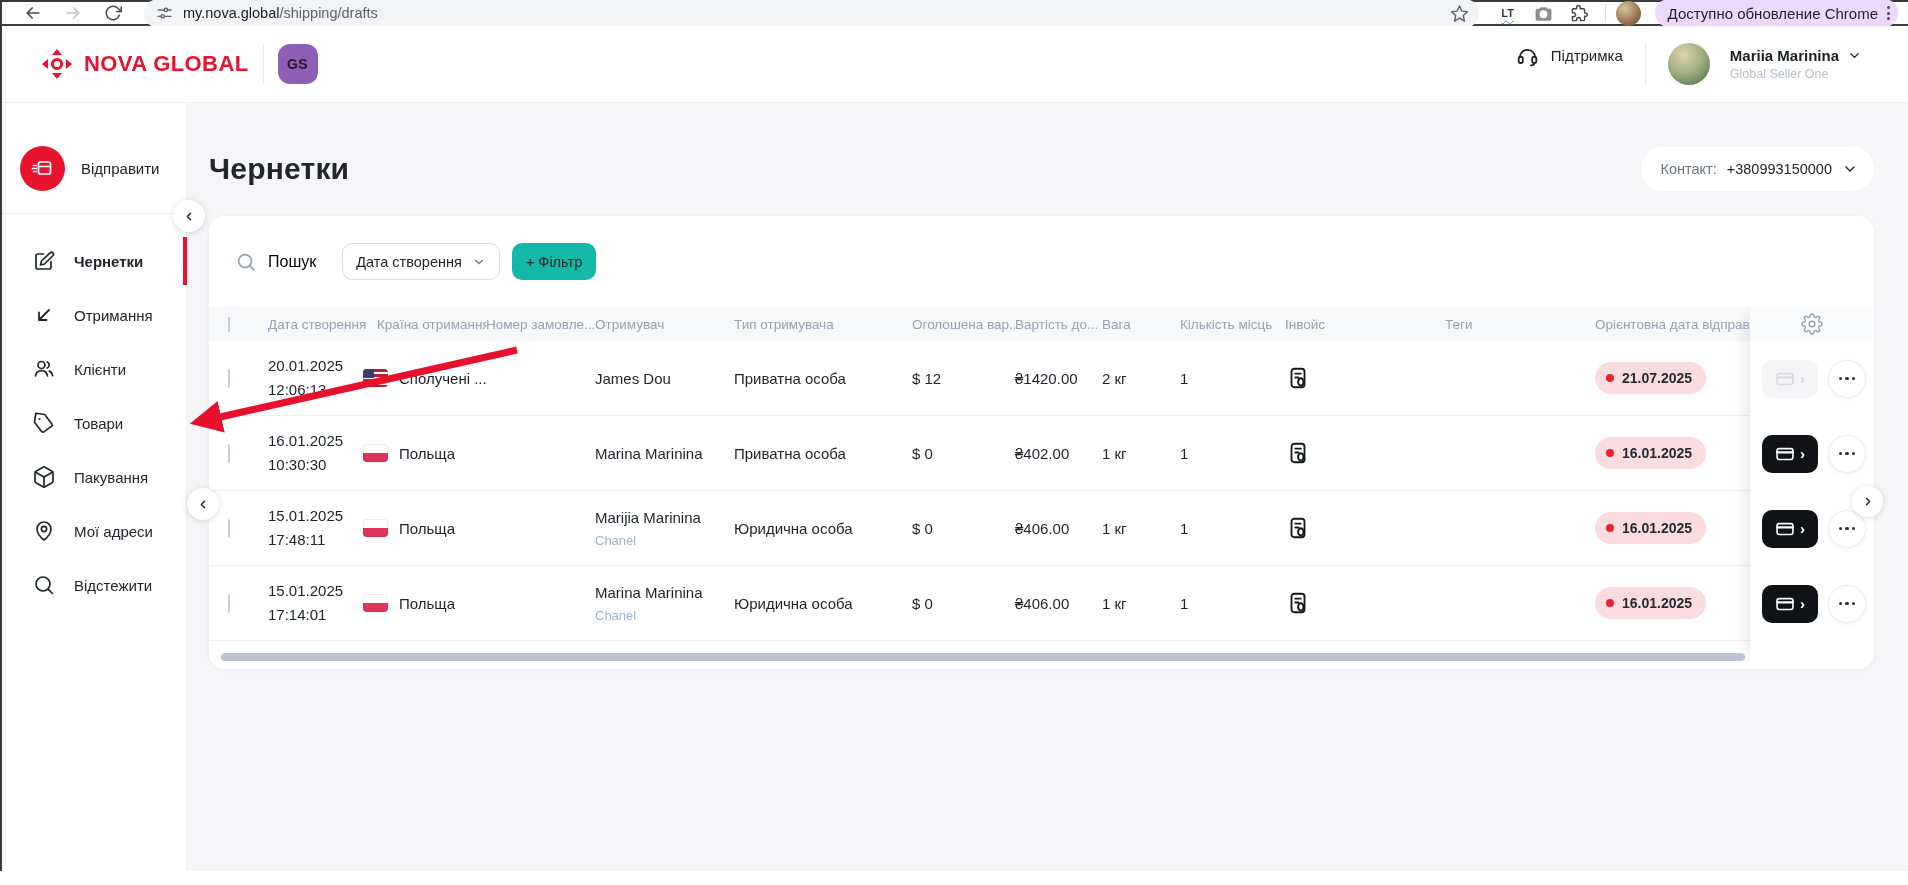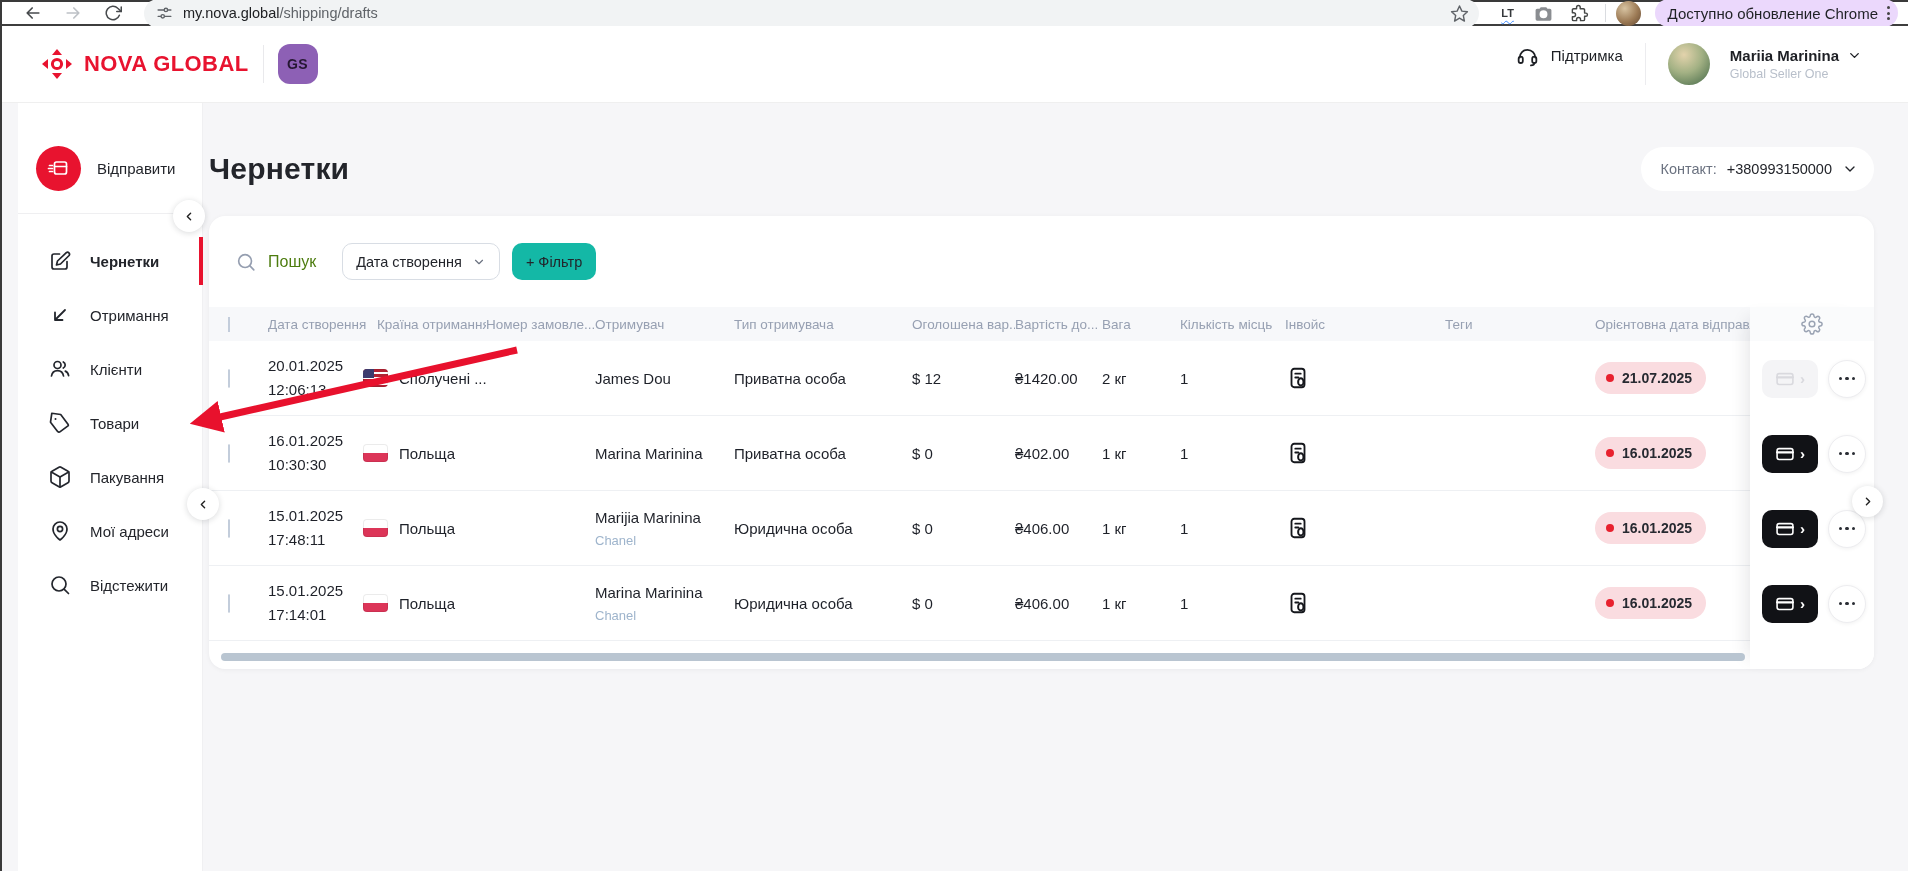--- a/index.html
+++ b/index.html
@@ -46,21 +46,21 @@
   .header-right { margin-left:auto; display:flex; align-items:flex-start; gap:22px; }
   .support { display:flex; align-items:center; gap:11px; color:#1d1f24; font-size:15px; }
   .header-sep { width:1px; height:42px; background:#ececef; }
   .user-chip { display:flex; align-items:center; gap:20px; }
   .user-avatar { width:42px; height:42px; border-radius:50%;
     background:radial-gradient(circle at 38% 28%, #e3d3ac, #a3b184 45%, #64815c 80%, #47603f); }
   .user-name-row { display:flex; align-items:center; gap:8px; font-size:15px; font-weight:700; color:#1d1f24; }
   .user-role { font-size:12.5px; color:#b8bfca; margin-top:3px; }
 
   
-  .sidebar { position:absolute; top:77px; left:16px; bottom:0; width:185px; background:#fff;
+  .sidebar { position:absolute; top:77px; left:0; bottom:0; width:185px; background:#fff;
     border-right:1px solid #f0f0f2; z-index:4;text-align:center; }
   .send-block { display:flex; align-items:center; gap:16px; padding:20px 0 0 18px; height:110px; }
   .send-circle { width:45px; height:45px; border-radius:50%; background:#e8132f; color:#fff;
     display:flex; align-items:center; justify-content:center; }
   .send-label { font-size:15px; color:#23252b; }
   .sidebar-divider { height:1px; background:#efeff1; }
   .nav-list { padding-top:20px; }
   .nav-item { position:relative; height:54px; display:flex; align-items:center; gap:18px;
     padding-left:30px; font-size:15px; color:#23252b; cursor:pointer; }
   .nav-item .ni { color:#23262d; display:flex; }
@@ -76,21 +76,21 @@
   .contact-pill { height:44px; background:#fff; border-radius:22px; display:flex; align-items:center;
     gap:10px; padding:0 16px 0 20px; font-size:14.5px; cursor:pointer; }
   .contact-label { color:#6b7280; }
   .contact-value { color:#23252b; }
 
   
   .card { position:relative; margin:25px 34px 0 22px; height:453px; background:#fff;
     border-radius:16px; box-shadow:0 1px 5px rgba(25,28,40,.05); display:flex; flex-direction:column; }
   .toolbar { height:91px; display:flex; align-items:center; gap:12px; padding:0 26px; }
   .search-wrap { display:flex; align-items:center; gap:11px; color:#959eb0; }
-  .search-placeholder { font-size:16px; color:#4d7c0f; }
+  .search-placeholder { font-size:16px; color:#000000; }
   .pill-select { margin-left:14px; height:37px; border:1px solid #d8dde4; border-radius:10px;
     display:flex; align-items:center; gap:10px; padding:0 13px; font-size:14.5px; color:#23252b;
     background:#fff; cursor:pointer; }
   .pill-select .chev { color:#6b7280; }
   .pill-filter { height:37px; background:#14b8a6; border-radius:10px; display:flex; align-items:center;
     padding:0 14px; font-size:14.5px; color:#23252b; cursor:pointer; }
 
   .card-body { flex:1; display:flex; min-height:0; }
   .table-zone { flex:1; min-width:0;
     --cols:40px 109px 109px 109px 139px 178px 103px 87px 78px 105px 160px 150px minmax(0,1fr); }

